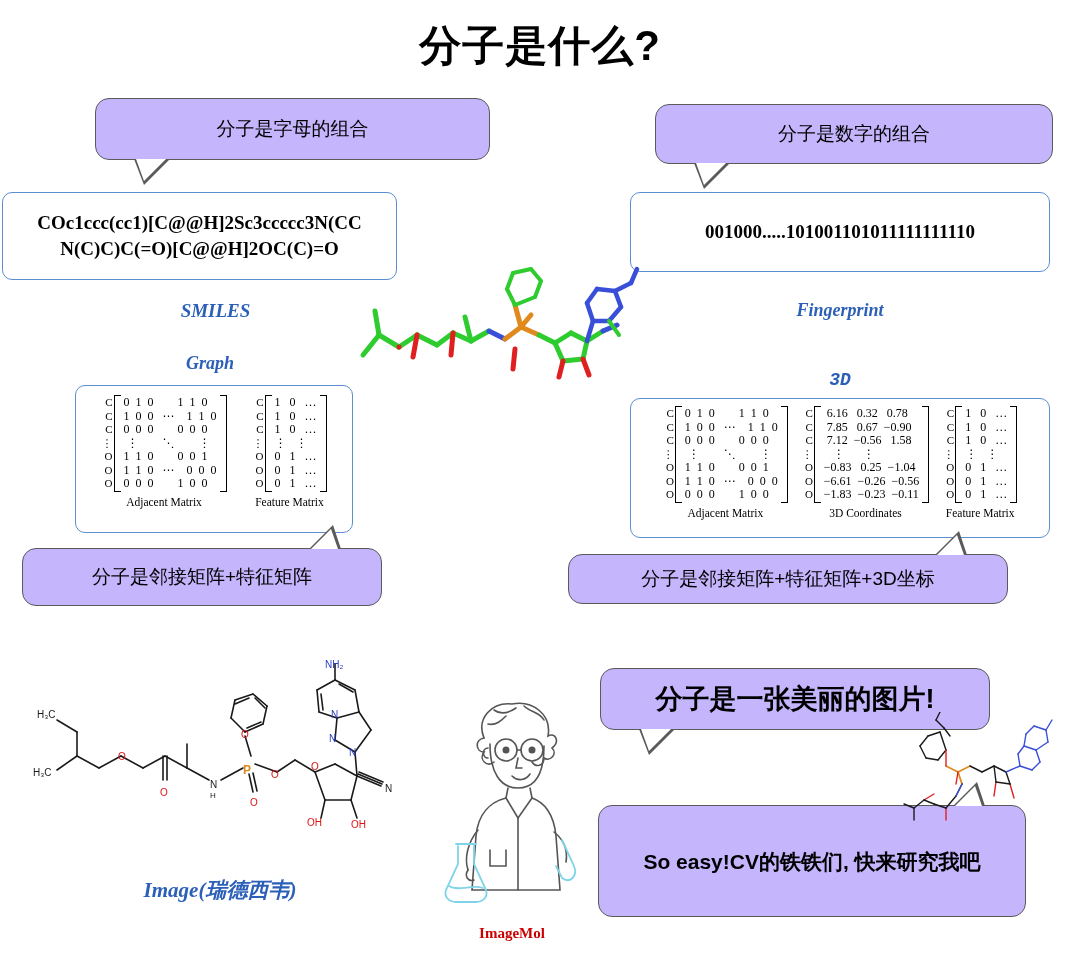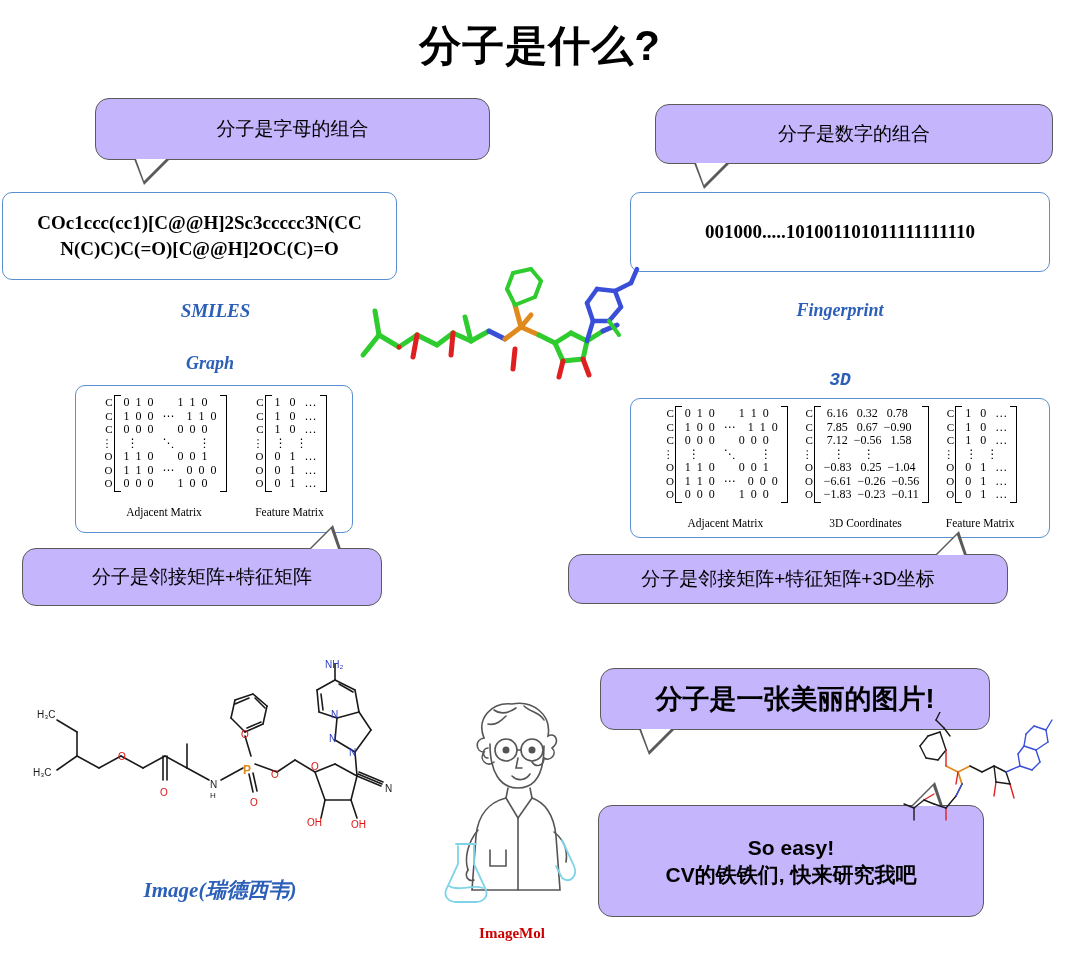--- a/index.html
+++ b/index.html
@@ -128,21 +128,21 @@
     font-family: "Liberation Serif", serif;
     font-size: 12px;
     line-height: 13.5px;
     white-space: pre;
     padding: 1px 3px;
   }
   .matcaption {
     font-family: "Liberation Serif", serif;
     font-size: 11.5px;
     color: #000;
-    margin-top: 14px;
+    margin-top: 4px;
     text-align: right;
   }
 
   
   #imagemol-label {
     color: #cc0000;
     font-family: "Liberation Serif", serif;
     font-weight: bold;
     font-size: 15px;
     text-align: center;
@@ -401,21 +401,21 @@
     <g stroke="#2ecc2e" stroke-width="4">
       <path d="M254 56 L264 70"></path>
     </g>
   </g>
 </svg>
 
 <div class="abs bubble tail-dl" style="left:600px; top:668px; width:390px; height:62px;">
   <span class="bubble-big">分子是一张美丽的图片!</span>
 </div>
 
-<div class="abs bubble tail-ur" style="left:598px; top:805px; width:386px; height:112px; flex-direction:column;">
+<div class="abs bubble tail-ur" style="left:598px; top:805px; width:428px; height:112px; ">
   <div class="bubble-easy">So easy!</div>
   <div class="bubble-easy">CV的铁铁们, 快来研究我吧</div>
 </div>
 
 <svg class="abs" style="left:15px; top:660px;" width="420" height="220" viewBox="0 0 420 220">
   <g stroke="#1a1a1a" stroke-width="1.6" fill="none" stroke-linecap="round">
 
     <path d="M42 60 L62 72"></path>
     <path d="M62 72 L62 96"></path>
     <path d="M62 96 L42 110"></path>

